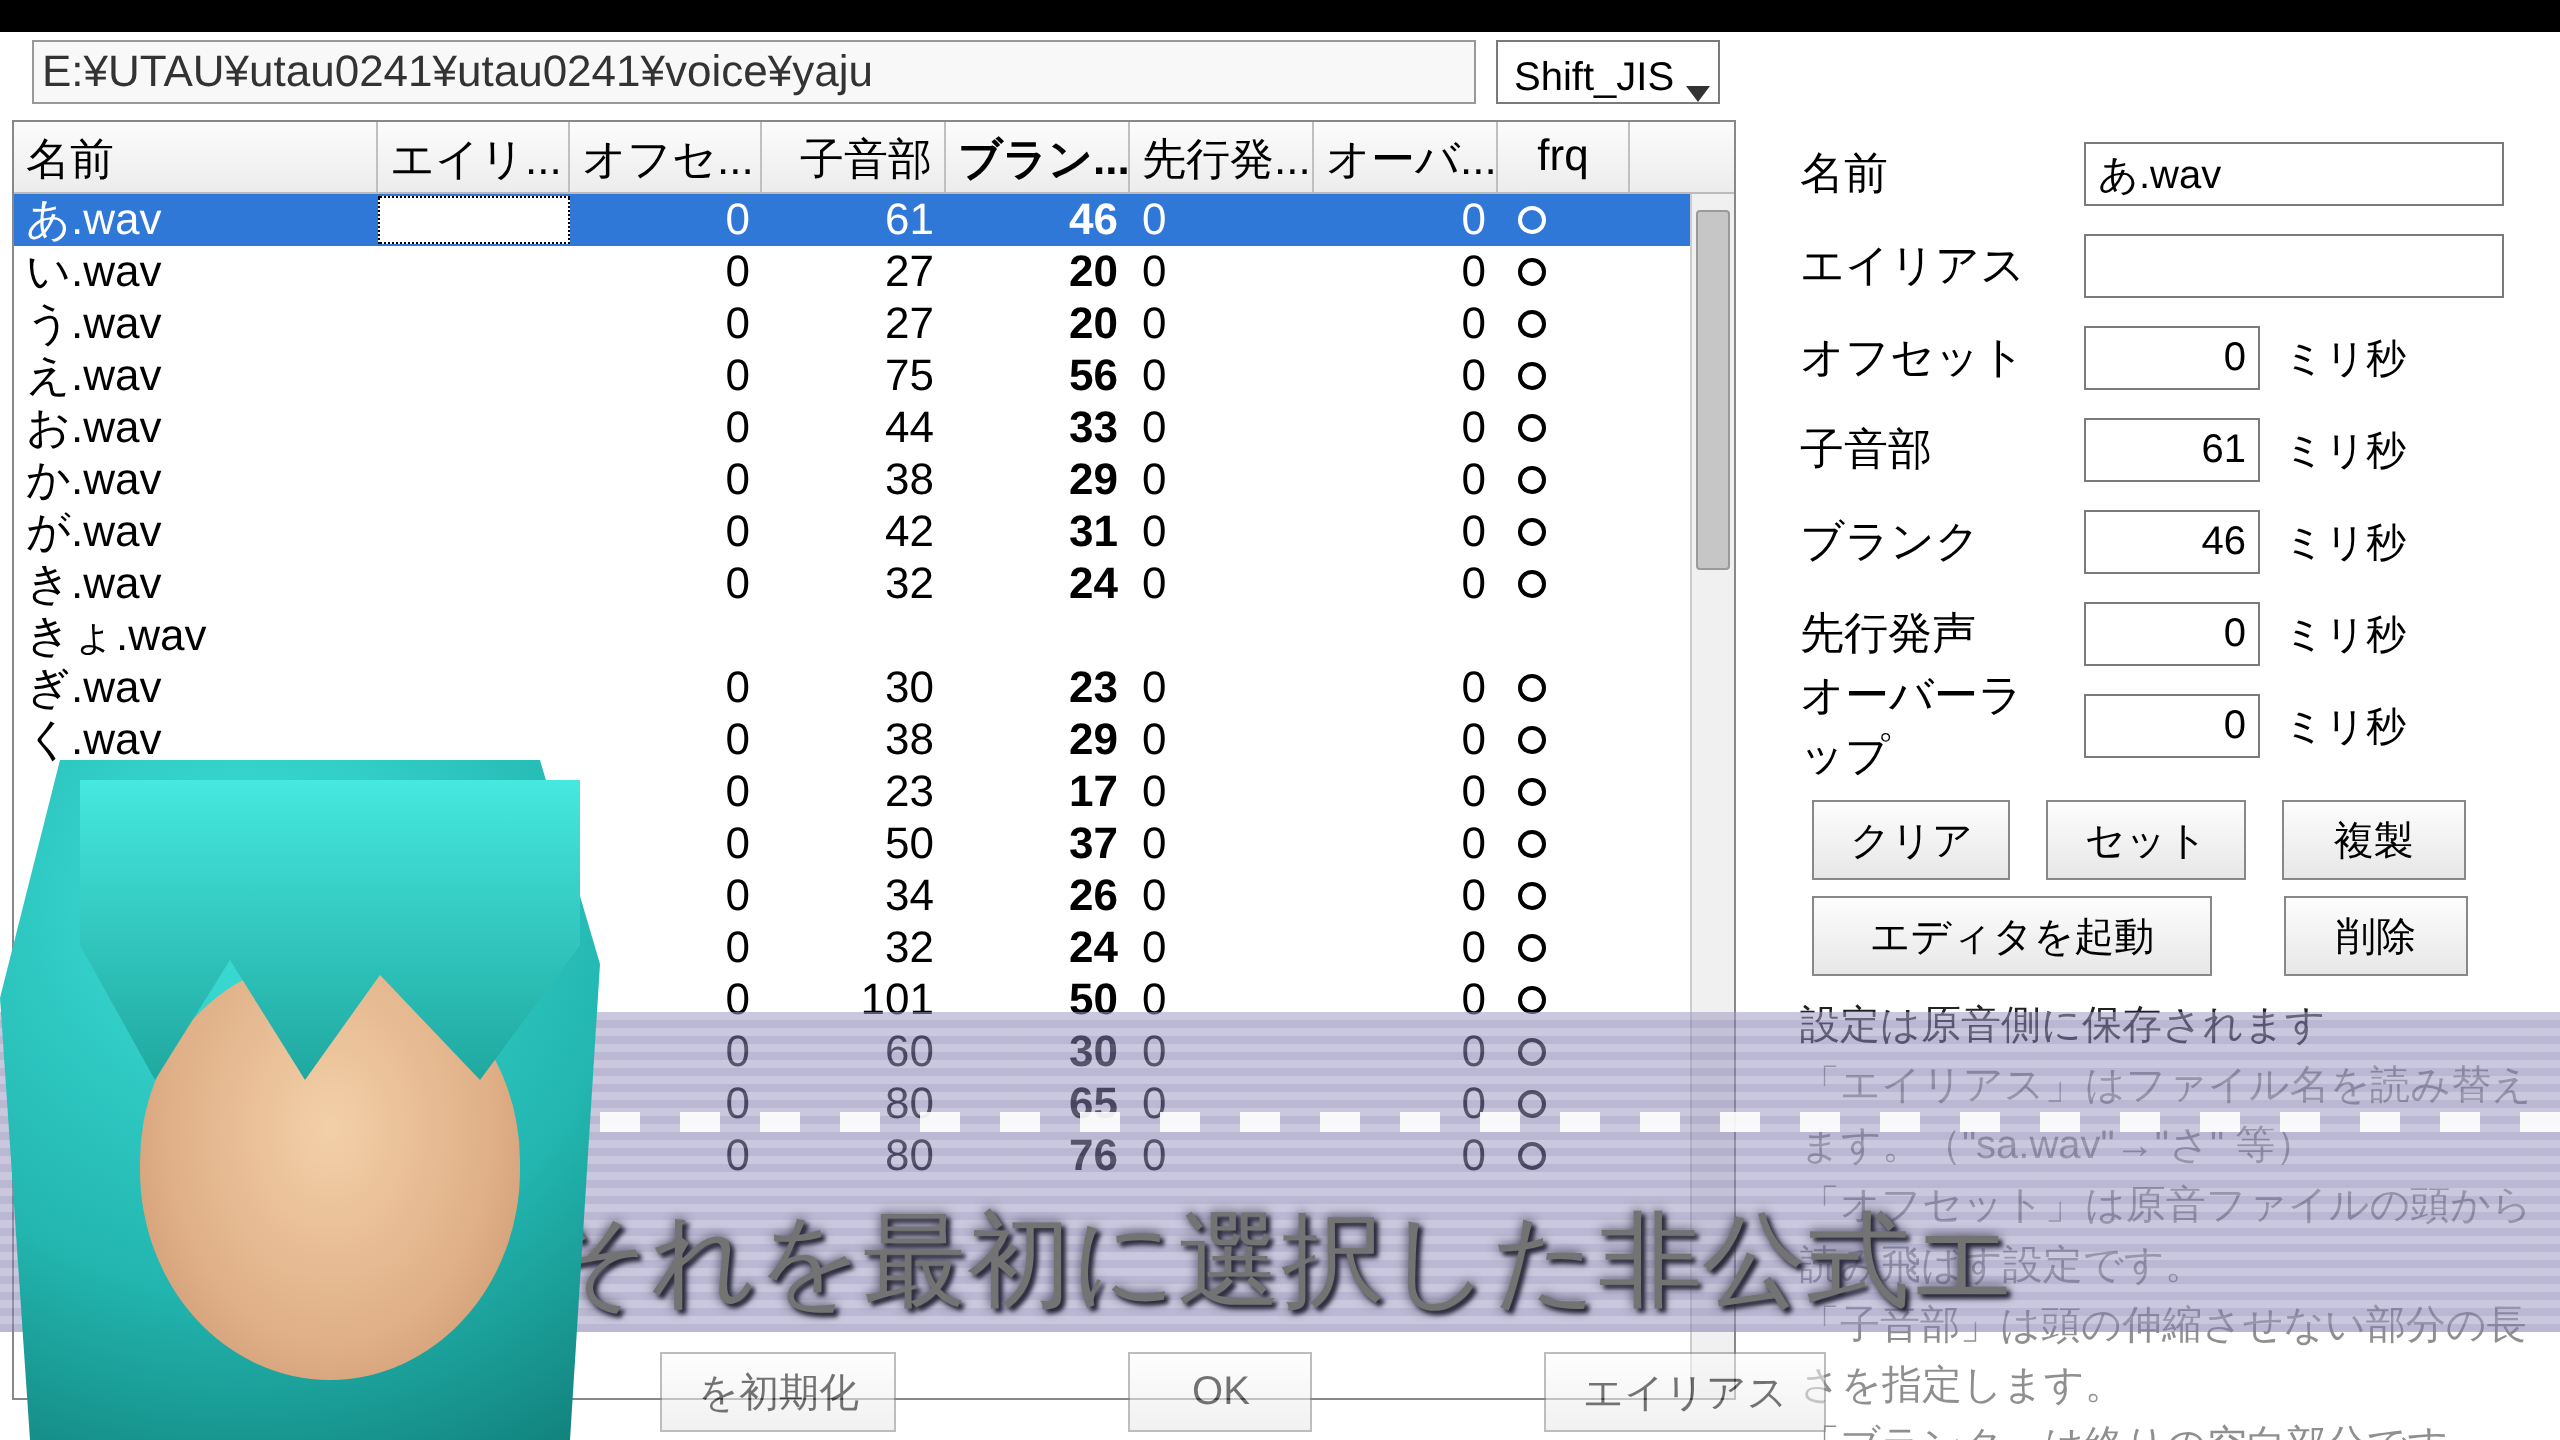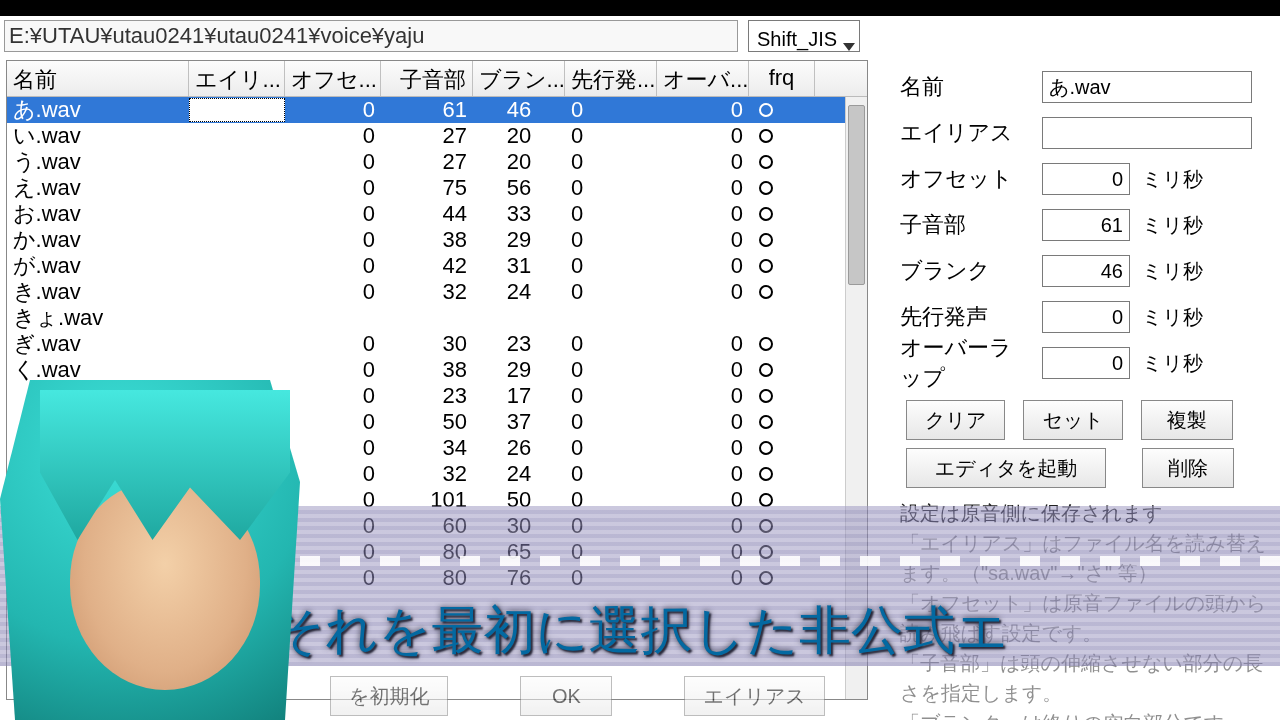--- a/index.html
+++ b/index.html
@@ -7,21 +7,21 @@
   .topbar { height: 16px; background: #000; }
   .app {
     position: relative;
     background: #fff;
     height: 704px;
     width: 1280px;
   }
   .pathrow {
     display: flex; align-items: center;
     height: 40px;
-    padding-left: 4px;
+    padding-left: 16px;
     gap: 10px;
   }
   .path {
     flex: 1;
     border: 1px solid #999;
     background: #f8f8f8;
     height: 32px;
     font-size: 22px;
     padding: 2px 4px;
     color: #333;
@@ -67,21 +67,21 @@
   }
   .th {
     border-right: 1px solid #c0c0c0;
     padding: 4px 6px;
     overflow: hidden; white-space: nowrap; text-overflow: clip;
   }
   .c-name  { width: 182px; }
   .c-alias { width: 96px; }
   .c-off   { width: 96px; text-align:right;}
   .c-cons  { width: 92px; text-align:right;}
-  .c-blank { width: 92px; text-align:center;}
+  .c-blank { width: 92px; text-align:right;font-weight:bold;}
   .c-pre   { width: 92px; text-align:left;}
   .c-over  { width: 92px; text-align:right;}
   .c-frq   { width: 66px; text-align:center;}
   .tbody { font-size: 22px; }
   .tr {
     display: flex;
     height: 26px;
     align-items: center;
   }
   .tr.selected { background: #3078d7; color: #fff; }
@@ -121,21 +121,21 @@
       repeating-linear-gradient(0deg, rgba(130,125,175,0.55) 0 4px, rgba(160,155,195,0.55) 4px 8px);
     pointer-events:none;
   }
   .dashline {
     position:absolute; left:300px; right:0; top:540px; height:10px;
     background: repeating-linear-gradient(90deg,#fff 0 20px, transparent 20px 40px);
     opacity:0.9; pointer-events:none;
   }
   .subtitle {
     position:absolute; left:0; right:0; top:580px; text-align:center;
-    font-size:52px; color:#0369a1;
+    font-size:52px; color:#737373;
     text-shadow: 0 0 6px #334, 2px 2px 2px #223;
     font-family:"Yu Gothic","Meiryo",sans-serif;
     pointer-events:none;
   }
   
   .avatar {
     position:absolute; left:0; bottom:0; width:320px; height:360px;
     pointer-events:none;
   }
   .hair-back {
@@ -147,21 +147,21 @@
     position:absolute; left:70px; top:120px; width:190px; height:210px;
     background: radial-gradient(ellipse at 50% 40%, #f3d0a8 0%, #e0b088 60%, #c89068 100%);
     border-radius: 48% 48% 50% 50%;
   }
   .bang {
     position:absolute; left:40px; top:30px; width:250px; height:150px;
     background: linear-gradient(#46e8df,#1fa8a0);
     clip-path: polygon(0 0,100% 0,100% 55%,80% 100%,60% 65%,45% 100%,30% 60%,15% 100%,0 55%);
   }
   .bottom-btns {
-    position:absolute; left:330px; bottom:4px; display:flex; gap:72px;
+    position:absolute; left:330px; bottom:4px; display:flex; gap:116px;
     opacity:0.55;
   }
   .dim { opacity:0.5; }
 </style>
 </head>
 <body>
 
 <div class="topbar"></div>
 <div class="app">
   <div class="pathrow">

